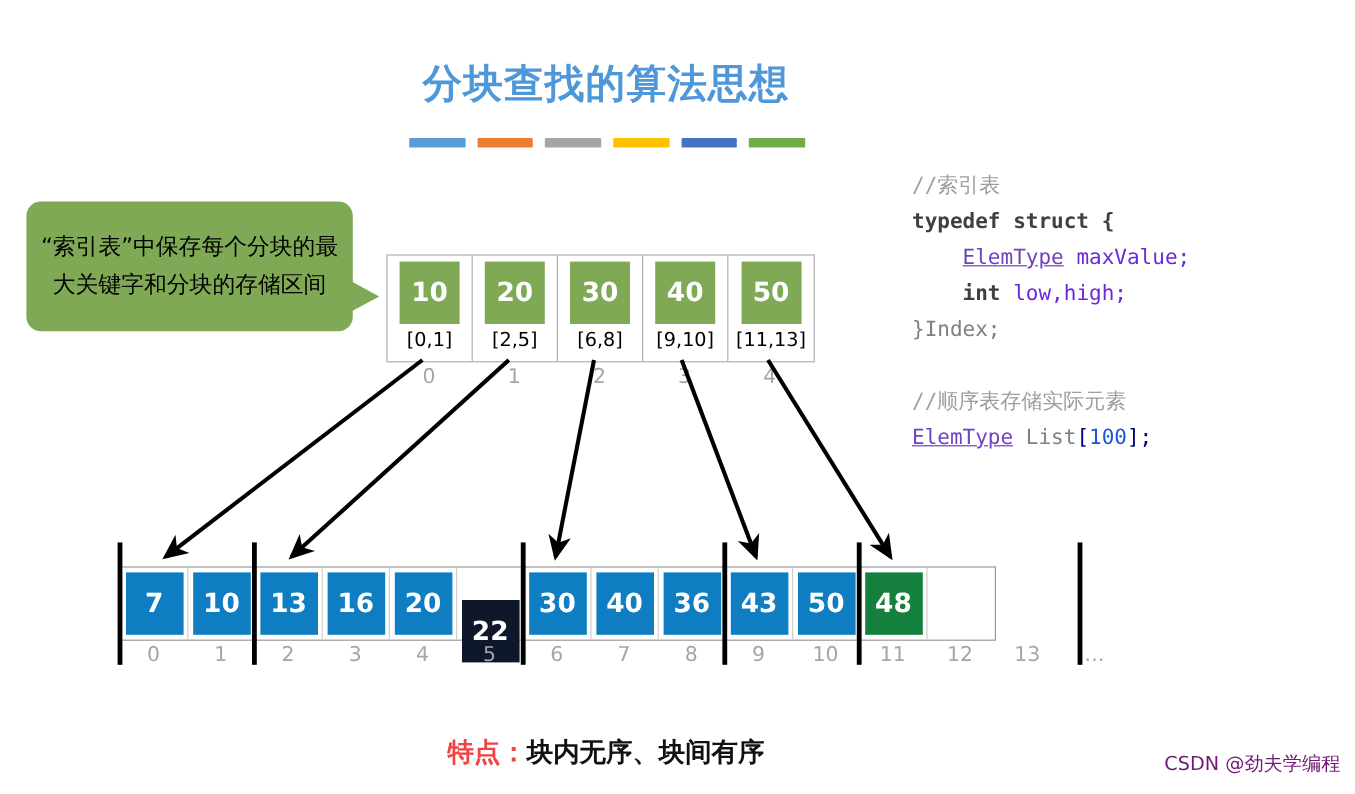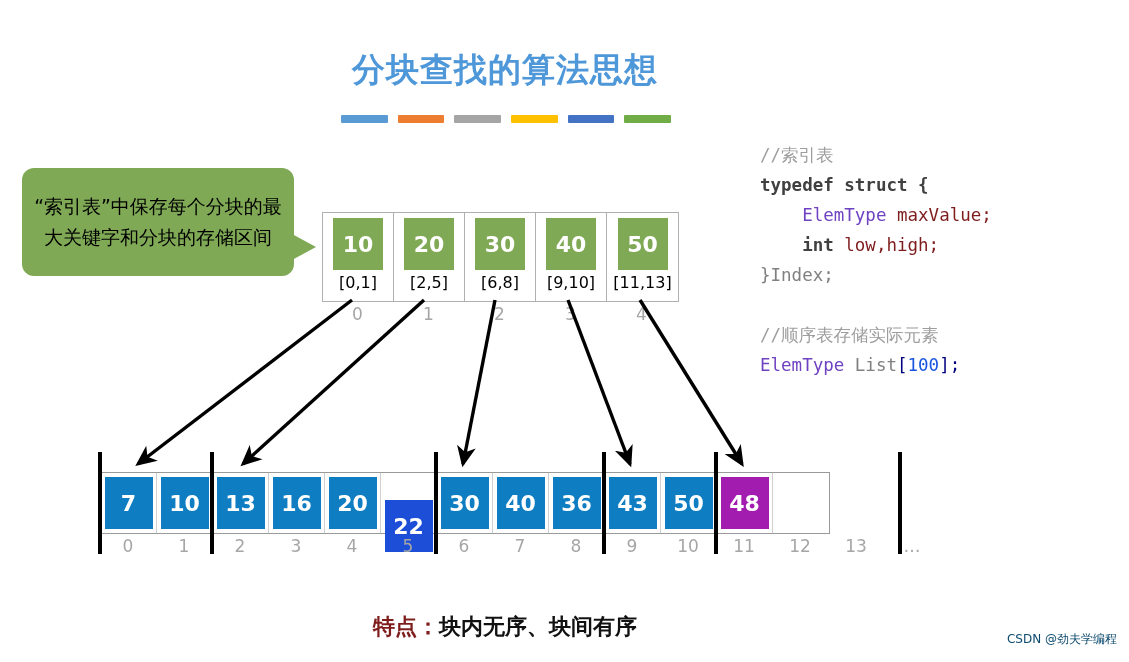--- a/index.html
+++ b/index.html
@@ -82,25 +82,25 @@
 
   
   #code{
     position:absolute;left:760px;top:140px;
     font-family:"DejaVu Sans Mono","Liberation Mono",monospace;
     font-size:17.5px;line-height:30px;
     white-space:pre;
   }
   .c-com{color:#9e9e9e;}
   .c-kw{color:#404040;font-weight:bold;}
-  .c-type{color:#6f42c1;}
+  .c-type{color:#6f42c1;text-decoration:underline;}
   .c-id{color:#808080;}
   .c-num{color:#1a55e0;}
   .c-pun{color:#000080;}
-  .c-var{color:#7f1d1d;}
+  .c-var{color:#6d28d9;}
 
   
   #array{
     position:absolute;left:100px;top:472px;
     display:flex;border:1px solid #9a9a9a;background:#ffffff;
   }
   .arr-cell{
     width:56px;height:60px;
     display:flex;align-items:center;justify-content:center;
     box-sizing:border-box;
@@ -133,21 +133,21 @@
     position:absolute;left:0;top:612px;width:1010px;
     text-align:center;font-size:22px;font-weight:bold;
     font-family:"DejaVu Sans","Liberation Sans",sans-serif;
   }
   #caption .lab{color:#9c1f1f;}
   #caption .txt{color:#111111;}
 
   
   #watermark{
     position:absolute;right:12px;bottom:14px;
-    font-size:12px;color:#0c4a6e;
+    font-size:16px;color:#701a75;
     font-family:"DejaVu Sans","Liberation Sans",sans-serif;
   }
   #arrows{position:absolute;left:0;top:0;width:1129px;height:662px;pointer-events:none;}
 </style>
 </head>
 <body>
 
 <div class="stage">
 
   <div id="title">分块查找的算法思想</div>
@@ -214,39 +214,39 @@
     <div class="arr-cell">
         <div class="arr-box" style="background: rgb(15, 125, 194);">13</div>
       </div>
     <div class="arr-cell">
         <div class="arr-box" style="background: rgb(15, 125, 194);">16</div>
       </div>
     <div class="arr-cell">
         <div class="arr-box" style="background: rgb(15, 125, 194);">20</div>
       </div>
     <div class="arr-cell">
-        <div class="arr-box" style="background: #1d4ed8; margin-top: 46px;">22</div>
+        <div class="arr-box" style="background: #0f172a; margin-top: 46px;">22</div>
       </div>
     <div class="arr-cell">
         <div class="arr-box" style="background: rgb(15, 125, 194);">30</div>
       </div>
     <div class="arr-cell">
         <div class="arr-box" style="background: rgb(15, 125, 194);">40</div>
       </div>
     <div class="arr-cell">
         <div class="arr-box" style="background: rgb(15, 125, 194);">36</div>
       </div>
     <div class="arr-cell">
         <div class="arr-box" style="background: rgb(15, 125, 194);">43</div>
       </div>
     <div class="arr-cell">
         <div class="arr-box" style="background: rgb(15, 125, 194);">50</div>
       </div>
     <div class="arr-cell">
-        <div class="arr-box" style="background: #a21caf;">48</div>
+        <div class="arr-box" style="background: #15803d;">48</div>
       </div>
     <div class="arr-cell empty">
         <div class="arr-box"></div>
       </div>
   </div>
 
   <div id="array-numbers">
     <span>0</span>
     <span>1</span>
     <span>2</span>
@@ -280,17 +280,17 @@
     <g stroke="#000000" stroke-width="3.4" fill="none" marker-end="url(#ah)">
       <line x1="352" y1="300" x2="138" y2="464"></line>
       <line x1="424" y1="300" x2="243" y2="464"></line>
       <line x1="495" y1="300" x2="463" y2="464"></line>
       <line x1="568" y1="300" x2="630" y2="464"></line>
       <line x1="640" y1="300" x2="742" y2="464"></line>
     </g>
   </svg>
 
   <div id="caption">
-    <span class="lab" style="color: #7f1d1d;">特点：</span><span class="txt">块内无序、块间有序</span>
+    <span class="lab" style="color: #ef4444;">特点：</span><span class="txt">块内无序、块间有序</span>
   </div>
 
   <div id="watermark">CSDN @劲夫学编程</div>
 </div>
 
 </body></html>

